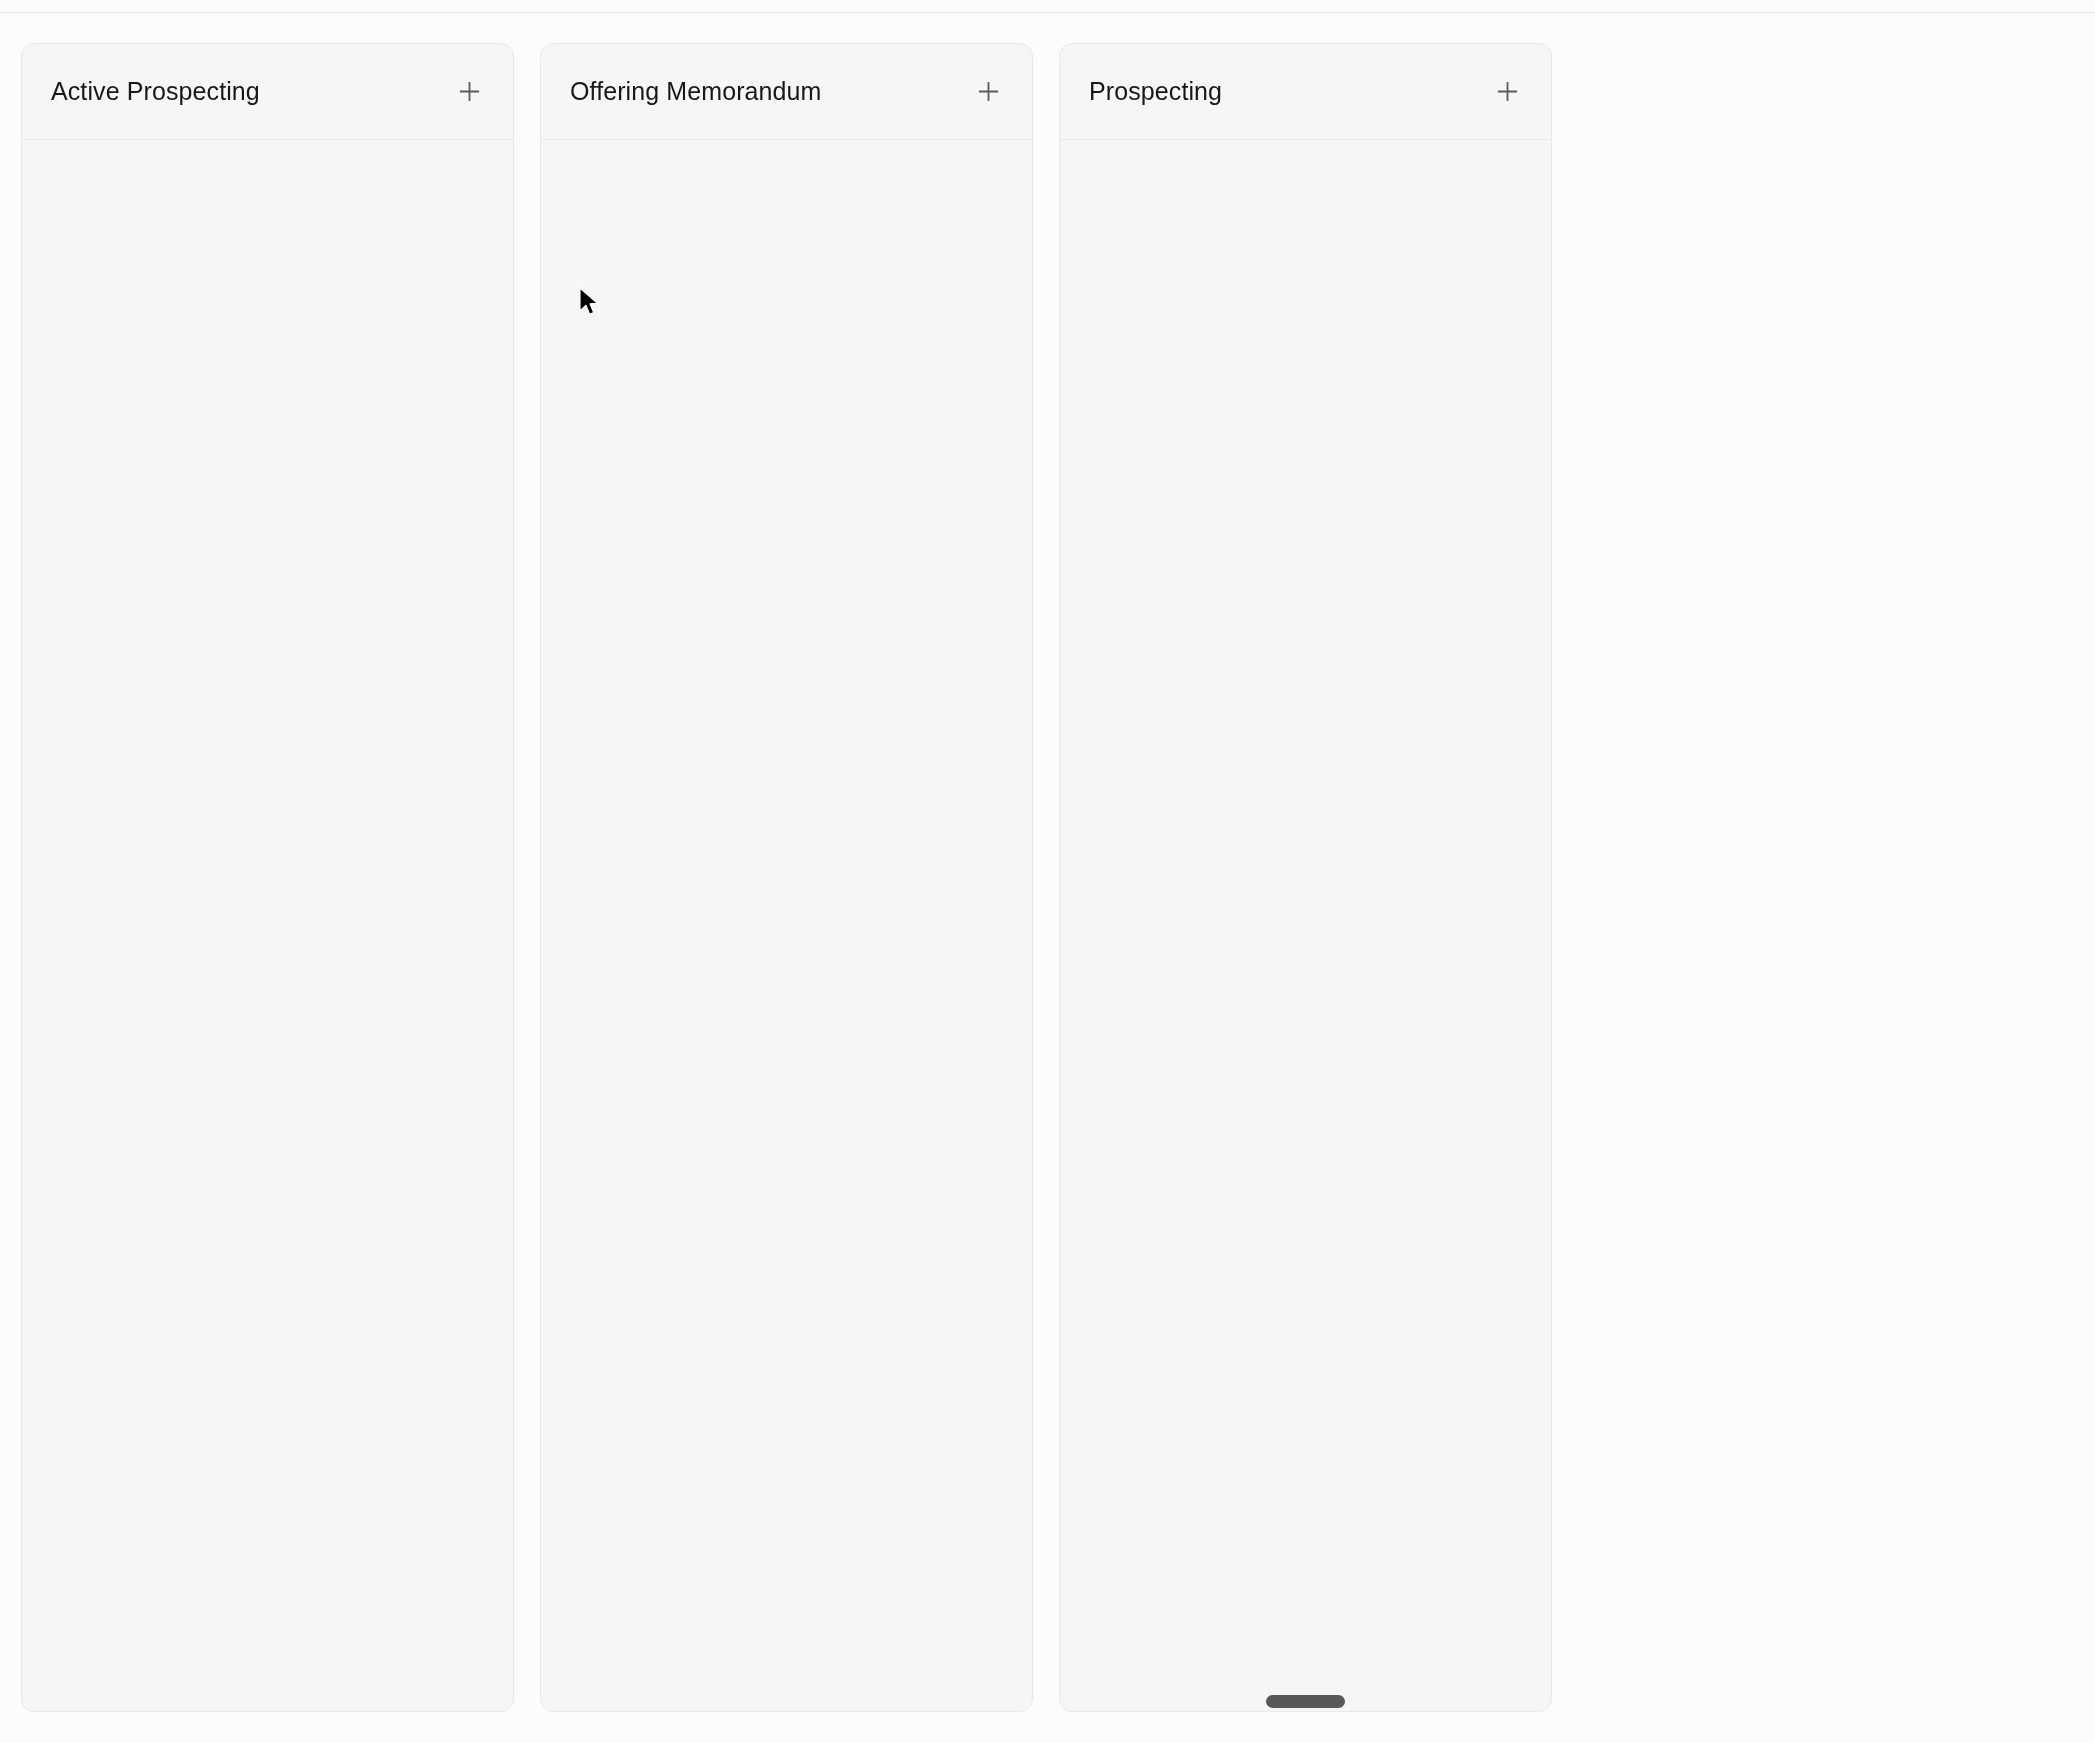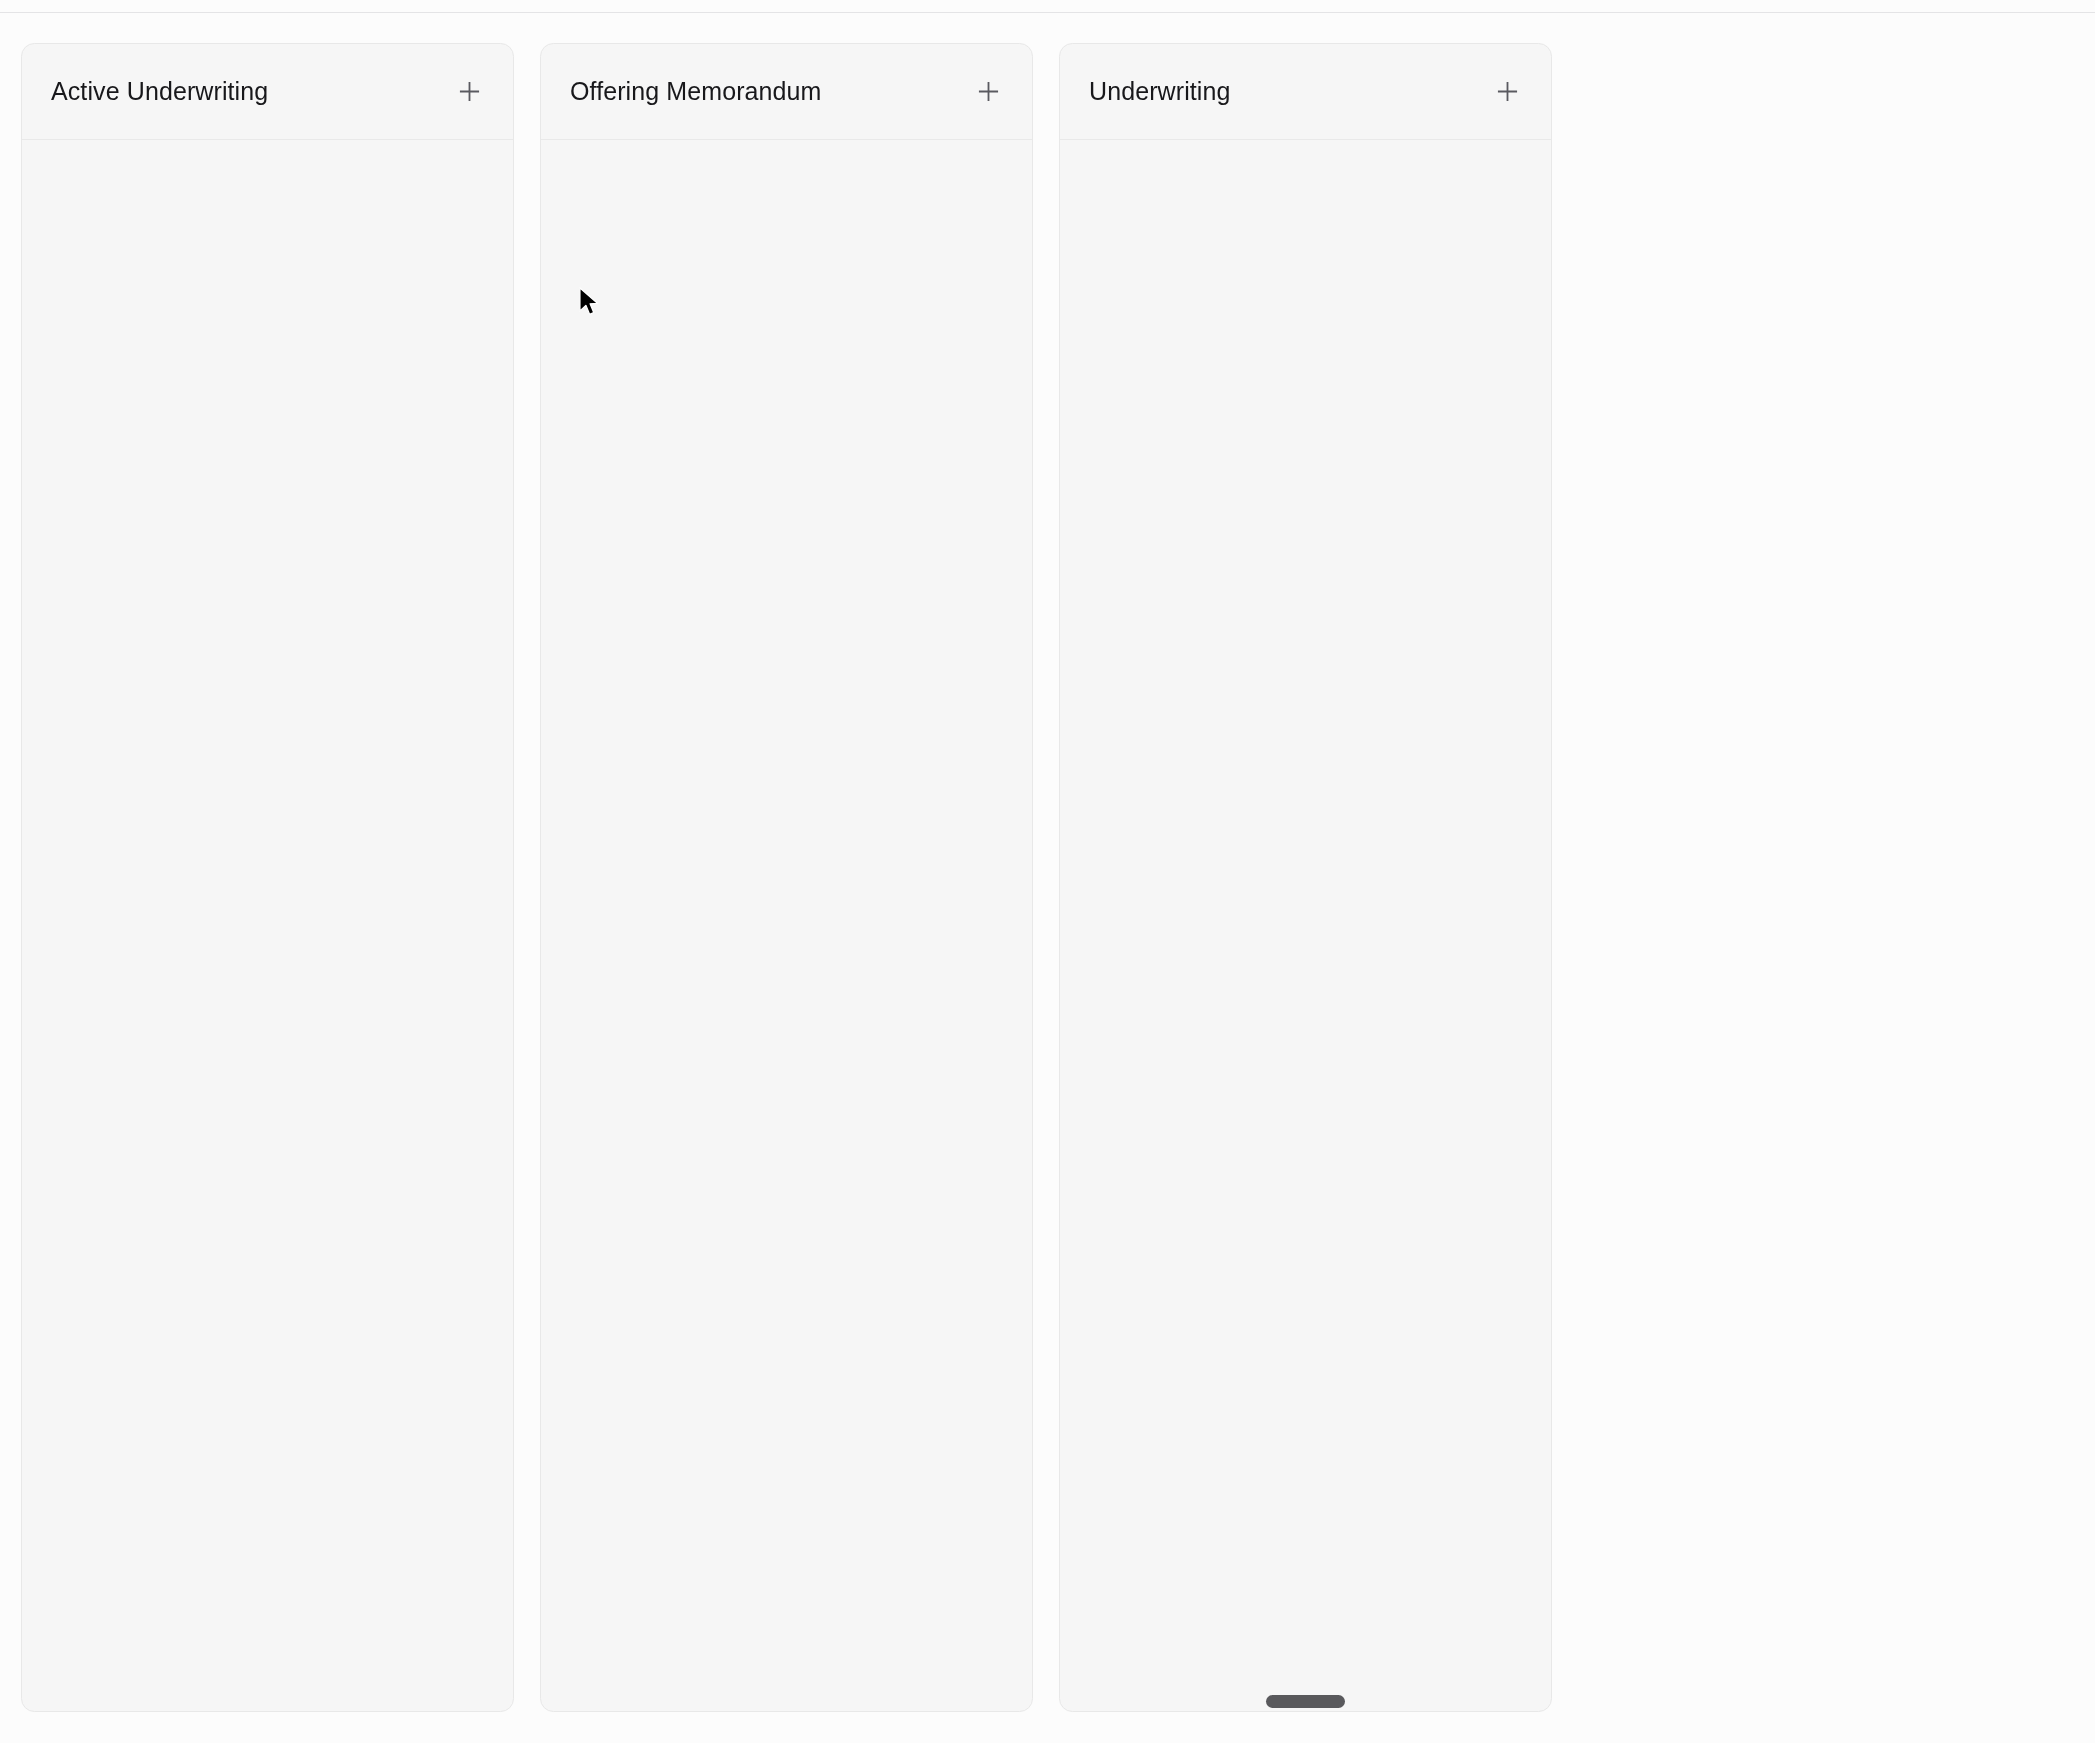--- a/index.html
+++ b/index.html
@@ -124,21 +124,21 @@
 </head>
 <body>
 
 <div id="board-root">
 
   <div id="top-rule"></div>
 
   <div id="columns">
       <div class="column">
         <div class="column-header">
-          <span class="column-title">Active Underwriting</span>
+          <span class="column-title">Active Prospecting</span>
           <button class="add-card-button">
             <svg width="25" height="25" viewBox="0 0 26 26">
               <path d="M13 4 L13 22 M4 13 L22 13" stroke="#5a5a60" stroke-width="1.9" stroke-linecap="square"></path>
             </svg>
           </button>
         </div>
         <div class="column-body"></div>
       </div>
       <div class="column">
         <div class="column-header">
@@ -146,21 +146,21 @@
           <button class="add-card-button">
             <svg width="25" height="25" viewBox="0 0 26 26">
               <path d="M13 4 L13 22 M4 13 L22 13" stroke="#5a5a60" stroke-width="1.9" stroke-linecap="square"></path>
             </svg>
           </button>
         </div>
         <div class="column-body"></div>
       </div>
       <div class="column">
         <div class="column-header">
-          <span class="column-title">Underwriting</span>
+          <span class="column-title">Prospecting</span>
           <button class="add-card-button">
             <svg width="25" height="25" viewBox="0 0 26 26">
               <path d="M13 4 L13 22 M4 13 L22 13" stroke="#5a5a60" stroke-width="1.9" stroke-linecap="square"></path>
             </svg>
           </button>
         </div>
         <div class="column-body"></div>
         <div class="column-scrollbar">
           <div class="thumb" style="left: 42%; width: 16%;"></div>
         </div>

